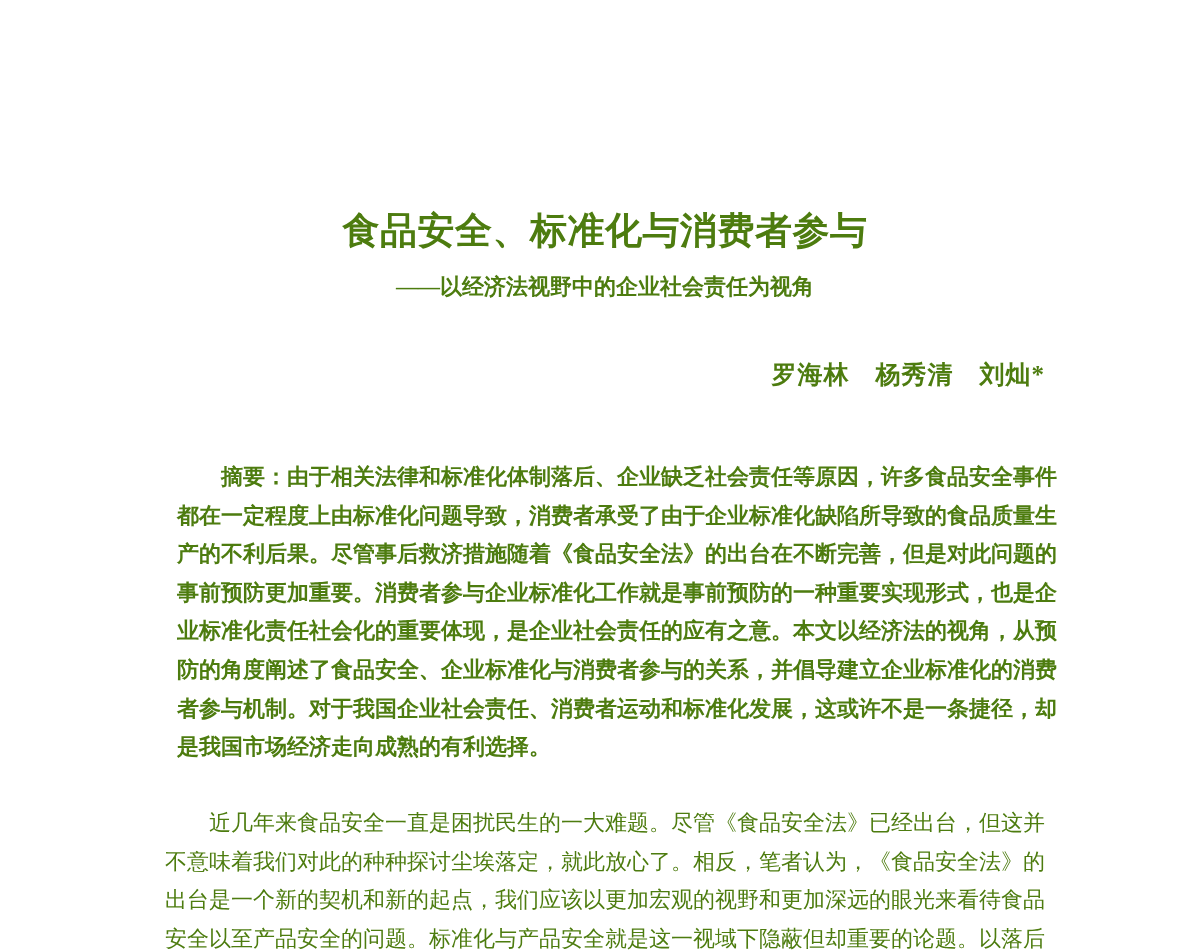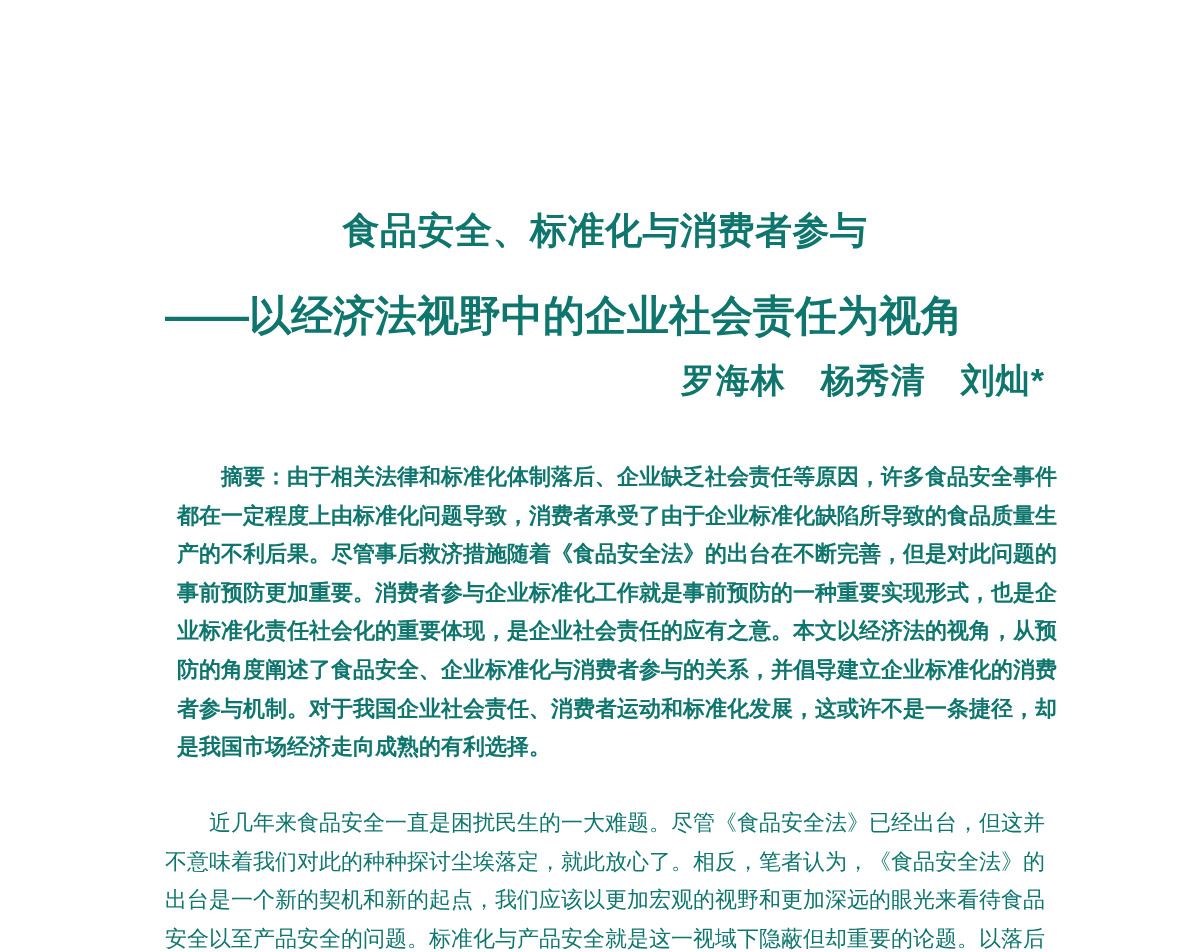--- a/index.html
+++ b/index.html
@@ -4,22 +4,22 @@
 <style>
   * { margin: 0; padding: 0; box-sizing: border-box; }
   html, body { background: #ffffff; }
 
   .page {
     position: relative;
     width: 1200px;
     height: 952px;
     margin: 0 auto;
     background: #ffffff;
-    color: #0f766e;
-    font-family: Liberation Sans, sans-serif;
+    color: #4d7c0f;
+    font-family: Liberation Serif, serif;
     overflow: hidden;
   }
 
   
   .content {
     position: absolute;
     left: 165px;
     top: 0;
     width: 880px;
     height: 100%;
@@ -32,36 +32,36 @@
     width: 100%;
     text-align: center;
     font-size: 37px;
     font-weight: 700;
     letter-spacing: 0.5px;
     white-space: nowrap;
   }
 
   .subtitle {
     position: absolute;
-    top: 288px;
+    top: 272px;
     left: 0;
     width: 100%;
-    text-align: left;
-    font-size: 42px;
+    text-align: center;
+    font-size: 22px;
     font-weight: 700;
     white-space: nowrap;
   }
 
   .authors {
     position: absolute;
     top: 358px;
     left: 0;
     width: 100%;
     text-align: right;
-    font-size: 34px;
+    font-size: 25px;
     font-weight: 700;
     letter-spacing: 1px;
   }
 
   .abstract {
     position: absolute;
     top: 458px;
     left: 12px;
     width: 100%;
     font-size: 22px;

